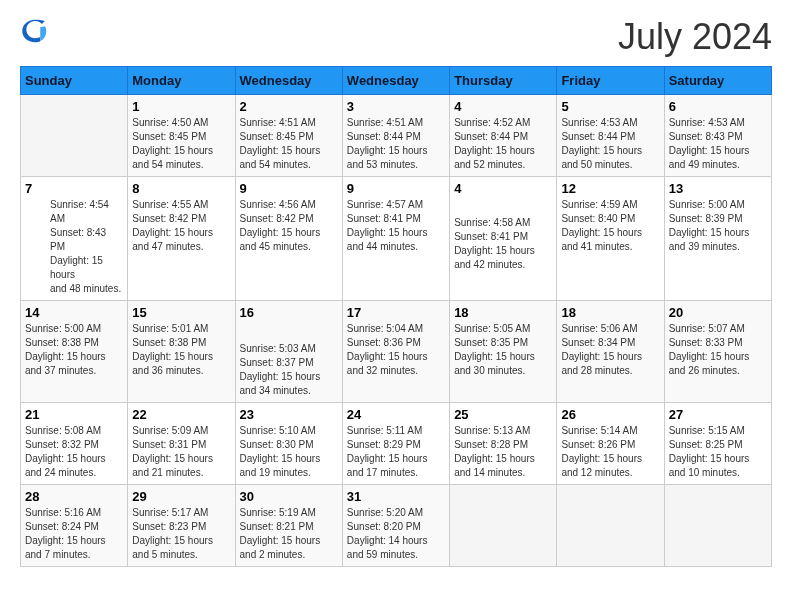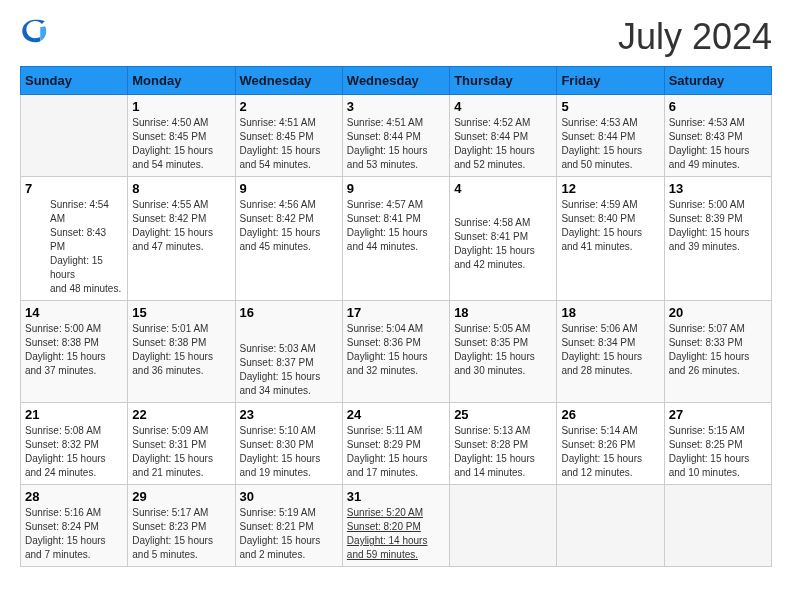--- a/index.html
+++ b/index.html
@@ -265,21 +265,21 @@
           </td>
           <td>
             <div class="day-num">30</div>
             <div class="day-info" style="white-space: pre-line;">Sunrise: 5:19 AM
 Sunset: 8:21 PM
 Daylight: 15 hours
 and 2 minutes.</div>
           </td>
           <td>
             <div class="day-num">31</div>
-            <div class="day-info" style="white-space: pre-line; text-decoration: underline;">Sunrise: 5:20 AM
+            <div class="day-info" style="white-space: pre-line;">Sunrise: 5:20 AM
 Sunset: 8:20 PM
 Daylight: 14 hours
 and 59 minutes.</div>
           </td>
           <td class="empty"></td>
           <td class="empty"></td>
           <td class="empty"></td>
         </tr>
       </tbody>
   </table>

